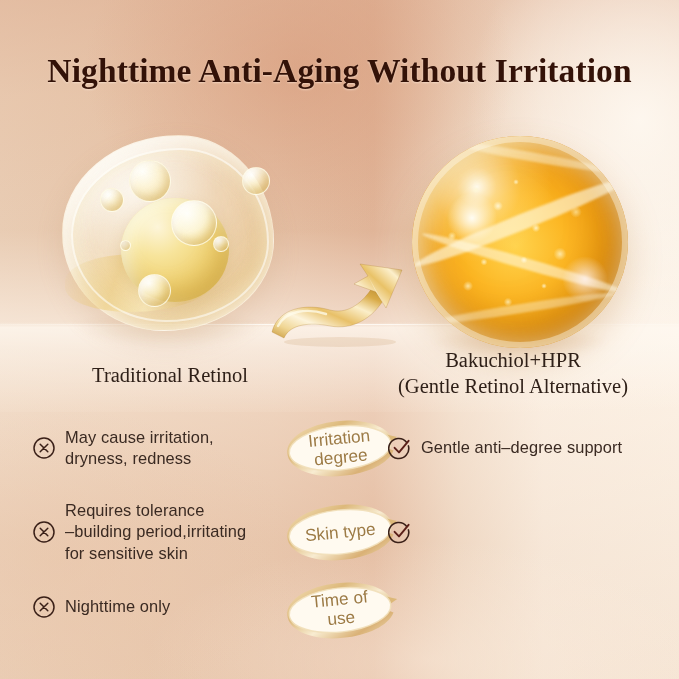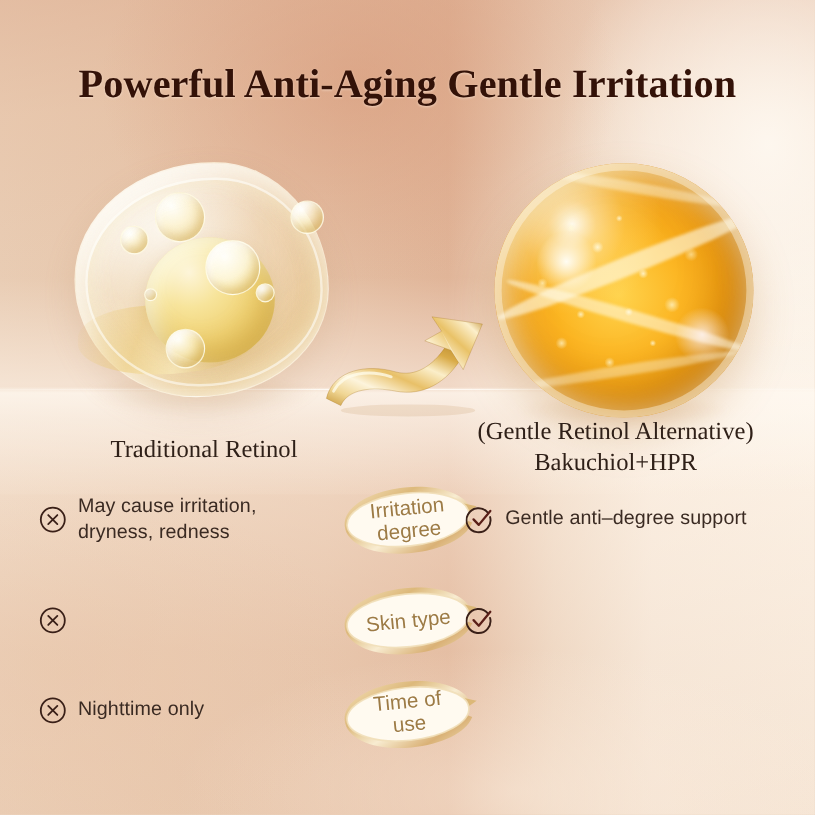--- a/index.html
+++ b/index.html
@@ -196,21 +196,21 @@
     font-family:"Liberation Serif", serif;
     font-size:20.5px;
     color:#2f2018;
     text-align:center;
     line-height:1.25;
   }
   #caption-left{ left:20px; top:363px; width:300px; }
   #caption-right{ left:358px; top:348px; width:310px; }
 
   
-  #compare{ position:absolute; left:0; top:393px; width:679px; }
+  #compare{ position:absolute; left:0; top:408px; width:679px; }
   .row{ position:relative; width:679px; }
   .r1{ height:80px; }
   .r2{ height:88px; }
   .r3{ height:62px; }
 
   .side{
     position:absolute; top:0; display:flex; align-items:center; gap:9px;
   }
   .side-left{ left:32px; width:258px; justify-content:flex-start; }
   .side-right{ left:388px; width:276px; justify-content:flex-start; }
@@ -249,21 +249,21 @@
   }
 </style>
 </head>
 <body>
 
 <div id="bg-base"></div>
 <div id="bg-vert"></div>
 <div id="bg-blush"></div>
 <div id="bg-surface"></div>
 
-<div id="title">Powerful Anti-Aging Gentle Irritation</div>
+<div id="title">Nighttime Anti-Aging Without Irritation</div>
 
 <div id="product-left" class="product-stage">
   <div class="droplet-shadow"></div>
   <div class="droplet-outer">
     <div class="droplet-swirl"></div>
     <div class="droplet-core"></div>
     <div class="bub b1"></div>
     <div class="bub b2"></div>
     <div class="bub b3"></div>
     <div class="bub b4"></div>
@@ -311,22 +311,22 @@
     <path d="M4,84 C10,60 38,55 62,62 C78,66 92,58 104,40
              L118,48 C104,72 84,82 62,78 C42,74 22,76 16,90 Z" fill="url(#gArrow)" stroke="rgba(170,122,40,0.35)" stroke-width="0.8"></path>
     <path d="M92,16 L134,22 L118,60 L108,44 L86,36 L100,28 Z" fill="url(#gHead)" stroke="rgba(170,122,40,0.35)" stroke-width="0.8"></path>
     <path d="M100,28 L118,60 L108,44 Z" fill="rgba(255,248,224,0.55)"></path>
     <path d="M10,78 C18,62 40,60 58,66" fill="none" stroke="rgba(255,252,236,0.75)" stroke-width="2.4" stroke-linecap="round"></path>
   </svg>
 </div>
 
 <div id="caption-left" class="caption">Traditional Retinol</div>
 <div id="caption-right" class="caption">
+  <div>Bakuchiol+HPR</div>
   <div>(Gentle Retinol Alternative)</div>
-  <div>Bakuchiol+HPR</div>
 </div>
 
 <div id="compare">
 
   <div class="row r1">
     <div class="side side-left">
       <span class="mark">
         <svg width="24" height="24" viewBox="0 0 24 24">
           <circle cx="12" cy="12" r="10" fill="none" stroke="#3a2018" stroke-width="1.5"></circle>
           <path d="M8.2,8.2 L15.8,15.8 M15.8,8.2 L8.2,15.8" stroke="#3a2018" stroke-width="1.5" stroke-linecap="round"></path>
@@ -370,20 +370,23 @@
   </div>
 
   <div class="row r2">
     <div class="side side-left">
       <span class="mark">
         <svg width="24" height="24" viewBox="0 0 24 24">
           <circle cx="12" cy="12" r="10" fill="none" stroke="#3a2018" stroke-width="1.5"></circle>
           <path d="M8.2,8.2 L15.8,15.8 M15.8,8.2 L8.2,15.8" stroke="#3a2018" stroke-width="1.5" stroke-linecap="round"></path>
         </svg>
       </span>
+      <span class="item-text" style="white-space:pre-line">Requires tolerance
+–building period,irritating
+for sensitive skin</span>
     </div>
 
     <div class="badge">
       <svg width="122" height="72" viewBox="0 0 122 72">
         <defs>
           <linearGradient id="rib2" x1="0" y1="0" x2="1" y2="1">
             <stop offset="0%" stop-color="#f6e3bc"></stop>
             <stop offset="30%" stop-color="#dcb878"></stop>
             <stop offset="55%" stop-color="#f9eed3"></stop>
             <stop offset="80%" stop-color="#d9b073"></stop>

